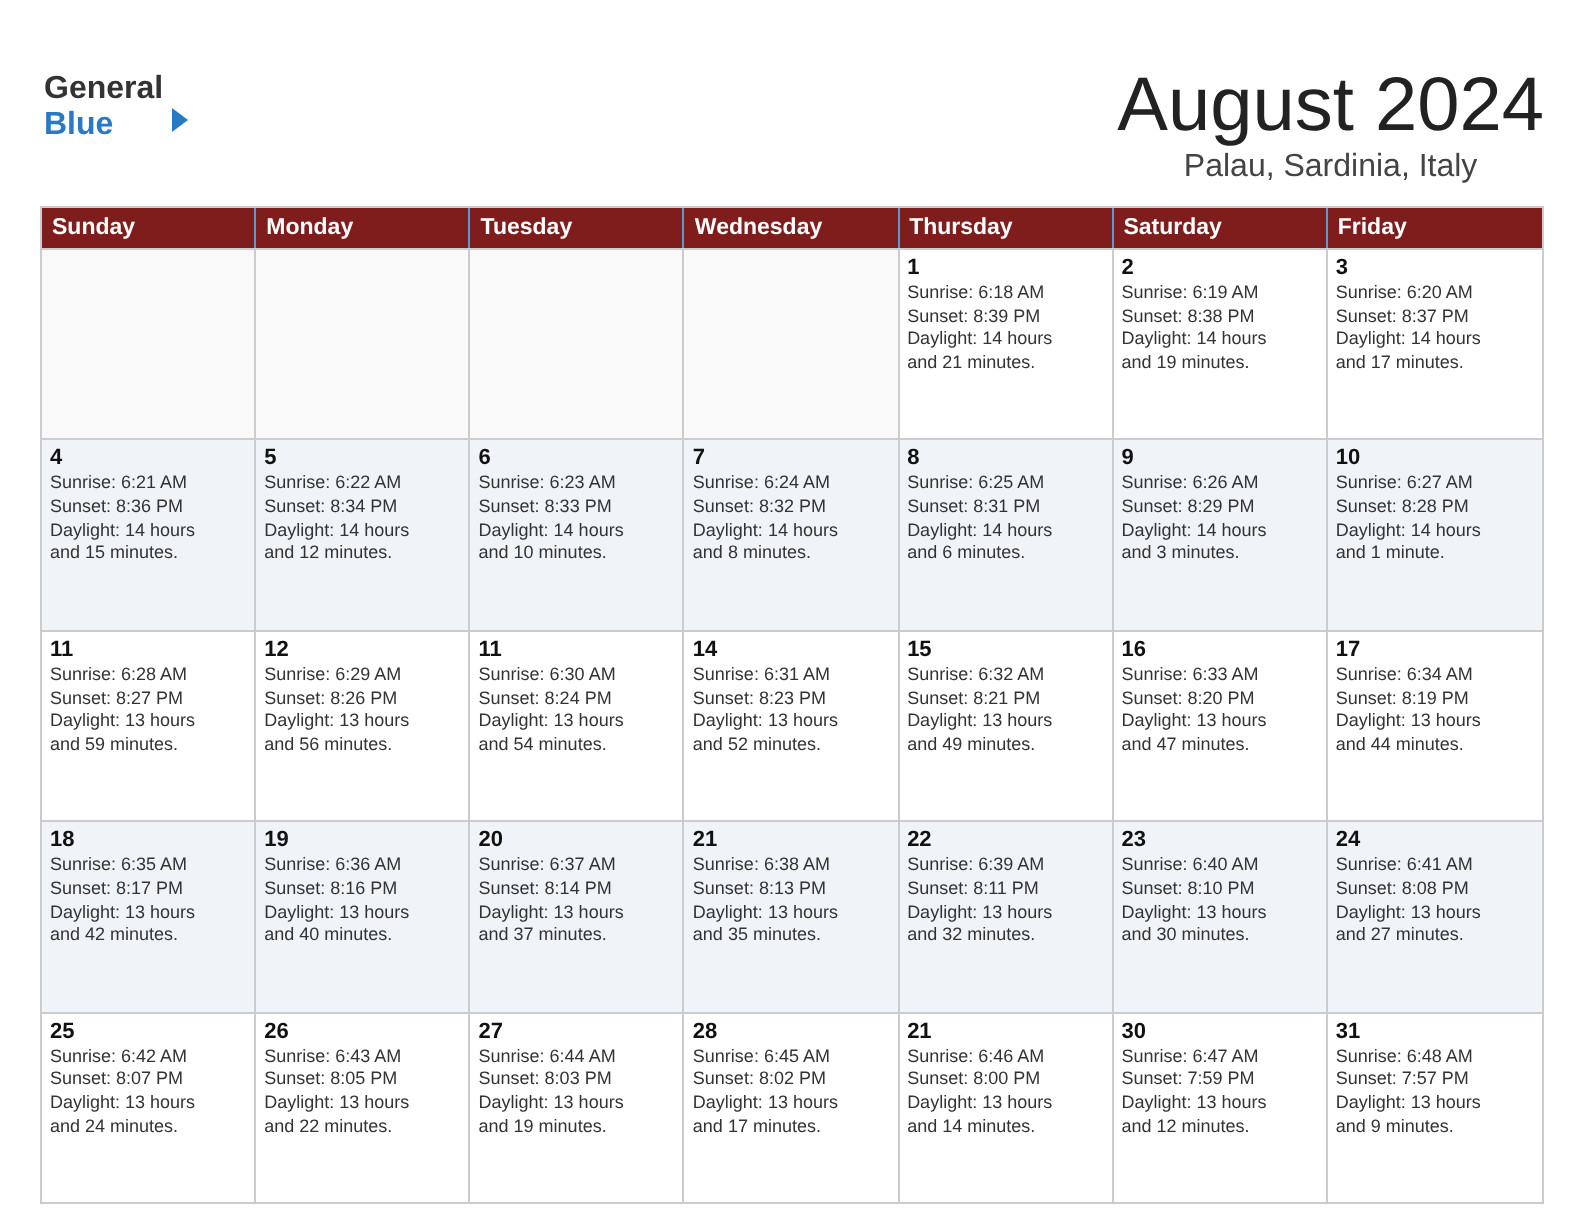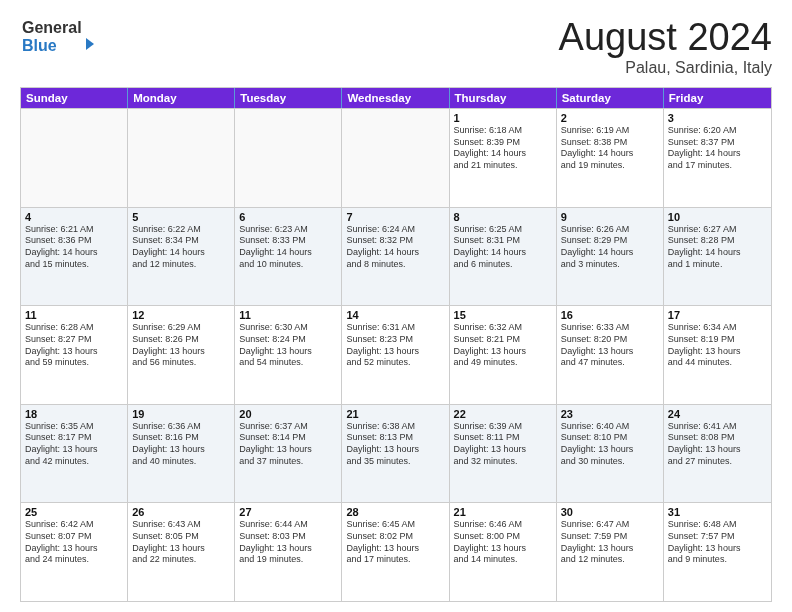--- a/index.html
+++ b/index.html
@@ -6,21 +6,21 @@
     body {
       font-family: Arial, sans-serif;
       background: #fff;
       width: 792px;
       height: 612px;
       overflow: hidden;
     }
     .page {
       width: 792px;
       height: 612px;
-      padding: 16px 20px 10px 20px;
+      padding: 32px 20px 10px 20px;
       display: flex;
       flex-direction: column;
     }
     .header {
       display: flex;
       justify-content: space-between;
       align-items: flex-start;
       margin-bottom: 10px;
     }
     .logo {
@@ -32,31 +32,32 @@
       text-align: right;
     }
     .month-title {
       font-size: 38px;
       font-weight: normal;
       color: #222;
     }
     .location-title {
       font-size: 16px;
       color: #444;
+      text-align: center;
     }
     .calendar {
       flex: 1;
       display: flex;
       flex-direction: column;
       border: 1px solid #ccc;
     }
     .cal-header-row {
       display: grid;
       grid-template-columns: repeat(7, 1fr);
-      background: #6d28d9;
+      background: #7f1d1d;
     }
     .cal-header-cell {
       color: #fff;
       font-size: 11.5px;
       font-weight: bold;
       padding: 4px 5px;
       border-right: 1px solid #5a9bd6;
       text-align: left;
     }
     .cal-header-cell:last-child { border-right: none; }

